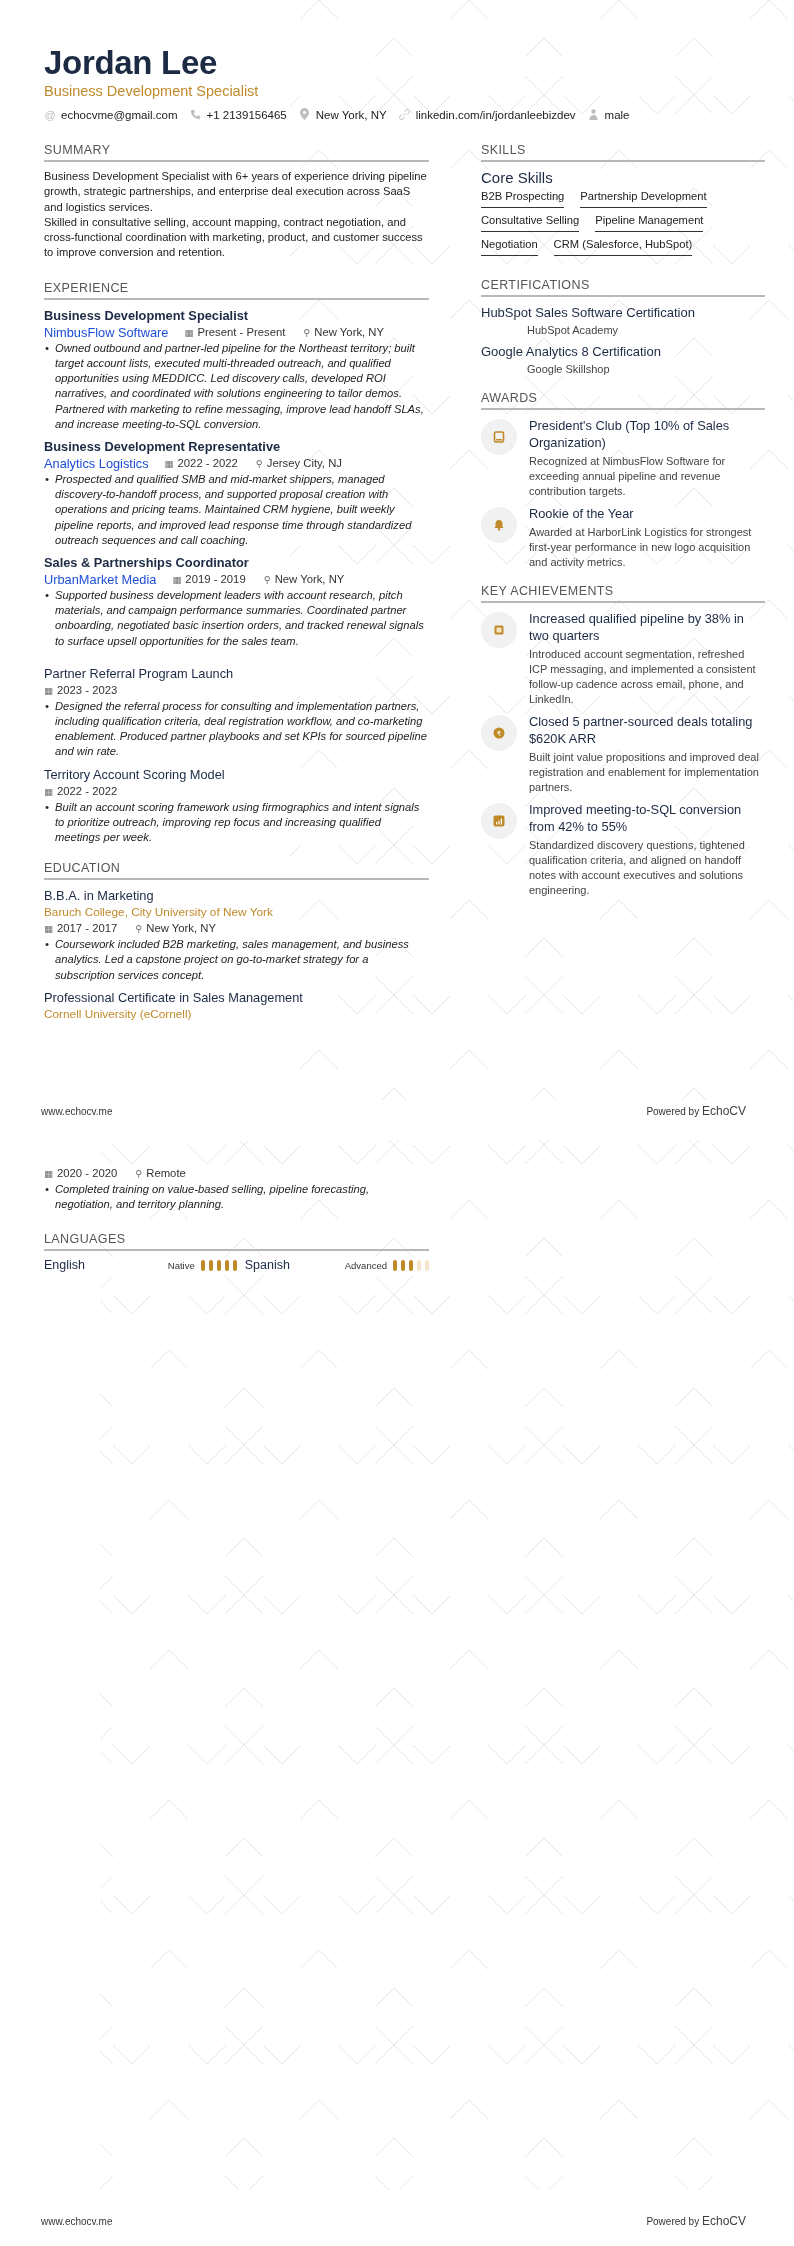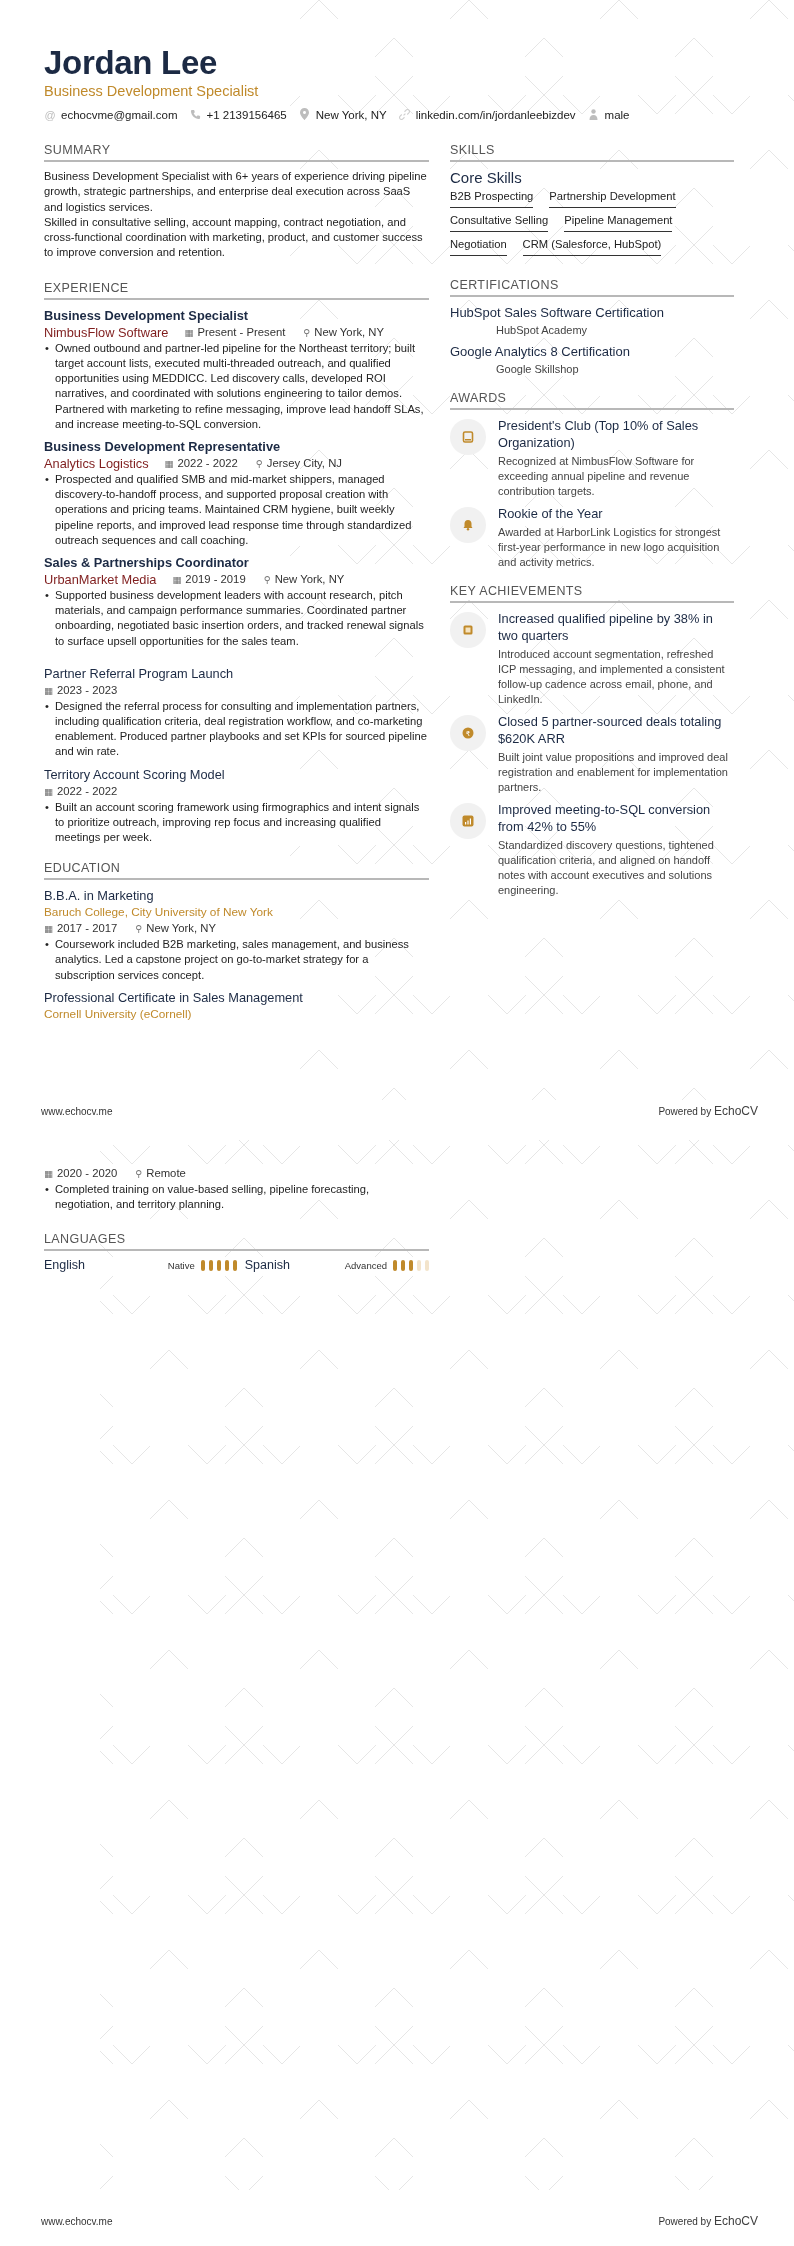--- a/index.html
+++ b/index.html
@@ -20,35 +20,35 @@
   .page2 { top: 1140px; height: 1106px; }
 
   .header { position: absolute; left: 44px; top: 44px; }
   .name { font-size: 33px; font-weight: 700; color: #1c2a44; letter-spacing: -0.3px; line-height: 38px; }
   .title { font-size: 14.5px; color: #c08a2b; margin-top: 1px; }
   .contacts { position: absolute; left: 44px; top: 108px; display: flex; gap: 12px; font-size: 11.5px; color: #222; align-items: center; }
   .contact { display: flex; align-items: center; gap: 5px; }
   .cicon { color: #bdbdbd; font-size: 11px; width: 12px; text-align: center; display: inline-block; }
 
   .col-left { position: absolute; left: 44px; width: 385px; }
-  .col-right { position: absolute; left: 450px; width: 284px; }
+  .col-right { position: absolute; left: 481px; width: 284px; }
 
   .section-title {
     font-size: 12.5px; color: #555; letter-spacing: 0.4px;
     padding-bottom: 3px; border-bottom: 2px solid #b8b8b8; margin-bottom: 7px;
   }
   .para { font-size: 11.2px; line-height: 15.3px; color: #222; }
 
   .job { margin-bottom: 6px; }
   .job-title { font-size: 12.8px; font-weight: 700; color: #1c2a44; line-height: 17px; }
   .job-meta { display: flex; align-items: center; font-size: 11.3px; color: #333; line-height: 17px; }
-  .company { color: #7f1d1d; font-size: 12.8px; margin-right: 16px; }
+  .company { color: #1d4ed8; font-size: 12.8px; margin-right: 16px; }
   .meta-item { display: flex; align-items: center; gap: 4px; margin-right: 18px; }
   .micon { color: #777; font-size: 9.5px; }
-  ul.bullets { list-style: none; }
+  ul.bullets { list-style: none; font-style: italic; }
   ul.bullets li { position: relative; padding-left: 11px; font-size: 11.2px; line-height: 15.2px; color: #222; }
   ul.bullets li::before { content: "•"; position: absolute; left: 1px; top: 0; }
 
   .proj-title { font-size: 12.8px; color: #1c2a44; line-height: 17px; }
   .edu-title { font-size: 12.8px; color: #1c2a44; line-height: 17px; }
   .edu-school { font-size: 11.8px; color: #c08a2b; line-height: 16px; }
 
   .skill-group { font-size: 15px; color: #1c2a44; margin-bottom: 4px; }
   .skills { display: flex; flex-wrap: wrap; column-gap: 16px; row-gap: 6px; }
   .skill { font-size: 11.2px; color: #222; padding-bottom: 5px; border-bottom: 1.5px solid #333; }
@@ -59,21 +59,21 @@
   .award { display: flex; gap: 12px; margin-bottom: 6px; }
   .award-icon {
     flex: 0 0 36px; width: 36px; height: 36px; border-radius: 50%;
     background: #f1f1f1; display: flex; align-items: center; justify-content: center;
     margin-top: 2px;
   }
   .award-body { flex: 1; }
   .award-title { font-size: 12.8px; color: #1c2a44; line-height: 17px; }
   .award-desc { font-size: 11px; color: #444; line-height: 15px; margin-top: 3px; }
 
-  .footer { position: absolute; left: 41px; right: 36px; display: flex; justify-content: space-between; align-items: baseline; font-size: 10px; color: #333; }
+  .footer { position: absolute; left: 41px; right: 48px; display: flex; justify-content: space-between; align-items: baseline; font-size: 10px; color: #333; }
   .footer .brand { font-size: 12px; color: #404040; }
 
   .lang-row { display: flex; align-items: center; font-size: 12.5px; color: #1c2a44; }
   .lang-name { flex: 0 0 auto; }
   .lang-level { font-size: 9.5px; color: #333; margin-right: 6px; }
   .dots { display: flex; gap: 4px; margin-right: 8px; }
   .dot { width: 4px; height: 11px; border-radius: 2px; background: #c08a2b; }
   .dot.off { background: #f3e4cb; }
 </style>
 </head>

